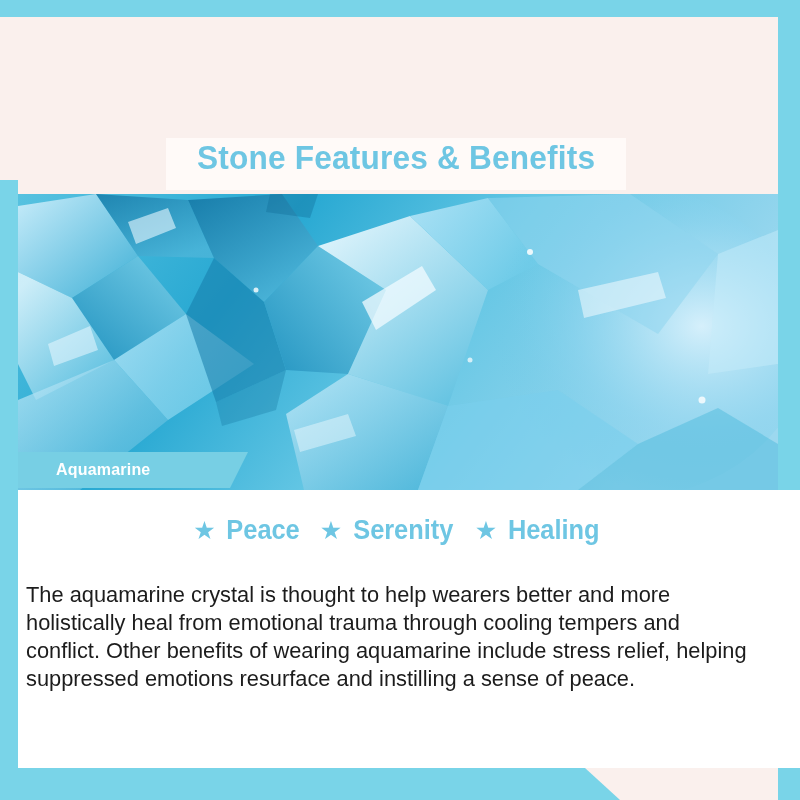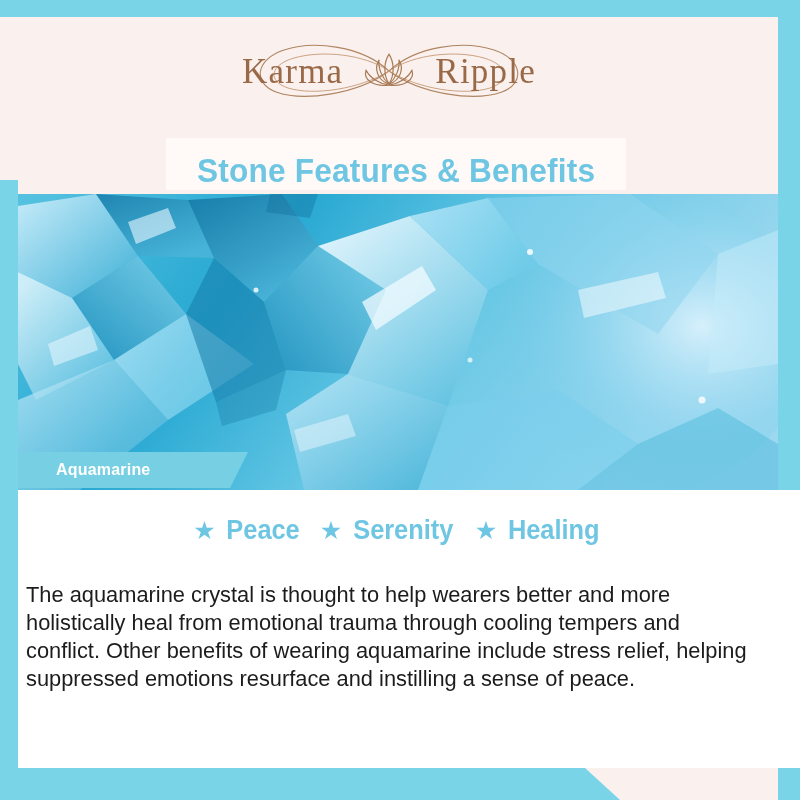--- a/index.html
+++ b/index.html
@@ -86,21 +86,21 @@
     z-index: 4;
   }
 
   
   .title-banner {
     position: absolute;
     left: 166px; top: 138px;
     width: 460px; height: 52px;
     background: #fffaf8;
     display: flex;
-    align-items: flex-end;
+    align-items: flex-start;
     justify-content: center;
     z-index: 5;
   }
   .title-text {
     font-family: "Liberation Sans Narrow", "Liberation Sans", sans-serif;
     font-weight: bold;
     font-size: 34px;
     letter-spacing: 0.2px;
     color: #6ec6e3;
     transform: scaleX(0.93);
@@ -194,45 +194,20 @@
 
 <div id="poster">
 
   <div class="page-cream"></div>
 
   <div class="band band-top"></div>
   <div class="band band-right"></div>
   <div class="band band-left"></div>
   <div class="band band-bottom"></div>
 
-  <div class="logo-area">
-    <div class="logo">
-
-      <svg class="logo-swoosh" viewBox="0 0 294 58">
-        <path d="M147,29 C120,4 72,-2 42,8 C14,17 10,41 34,50 C62,60 116,52 147,29 Z" fill="none" stroke="#b08562" stroke-width="1.1"></path>
-        <path d="M147,29 C174,4 222,-2 252,8 C280,17 284,41 260,50 C232,60 178,52 147,29 Z" fill="none" stroke="#b08562" stroke-width="1.1"></path>
-        <path d="M147,29 C122,12 80,8 52,16 C28,23 25,39 46,46 C72,54 118,47 147,29 Z" fill="none" stroke="#c59a76" stroke-width="0.9"></path>
-        <path d="M147,29 C172,12 214,8 242,16 C266,23 269,39 248,46 C222,54 176,47 147,29 Z" fill="none" stroke="#c59a76" stroke-width="0.9"></path>
-      </svg>
-
-      <span class="logo-word left">Karma</span>
-
-      <svg class="logo-lotus" viewBox="0 0 62 44">
-        <g fill="none" stroke="#a87b56" stroke-width="1.2" stroke-linejoin="round">
-          <path d="M31,6 C26,14 25,26 31,36 C37,26 36,14 31,6 Z"></path>
-          <path d="M31,36 C24,30 20,20 21,12 C16,20 19,32 31,36 Z"></path>
-          <path d="M31,36 C38,30 42,20 41,12 C46,20 43,32 31,36 Z"></path>
-          <path d="M31,37 C22,36 12,30 8,22 C5,32 16,39 31,37 Z"></path>
-          <path d="M31,37 C40,36 50,30 54,22 C57,32 46,39 31,37 Z"></path>
-        </g>
-      </svg>
-
-      <span class="logo-word right">Ripple</span>
-    </div>
-  </div>
 
   <div class="title-banner">
     <span class="title-text">Stone Features &amp; Benefits</span>
   </div>
 
   <div class="photo">
     <svg viewBox="0 0 760 296" preserveAspectRatio="none">
       <defs>
         <linearGradient id="bg" x1="0" y1="0" x2="1" y2="0.3">
           <stop offset="0%" stop-color="#57c2e0"></stop>

